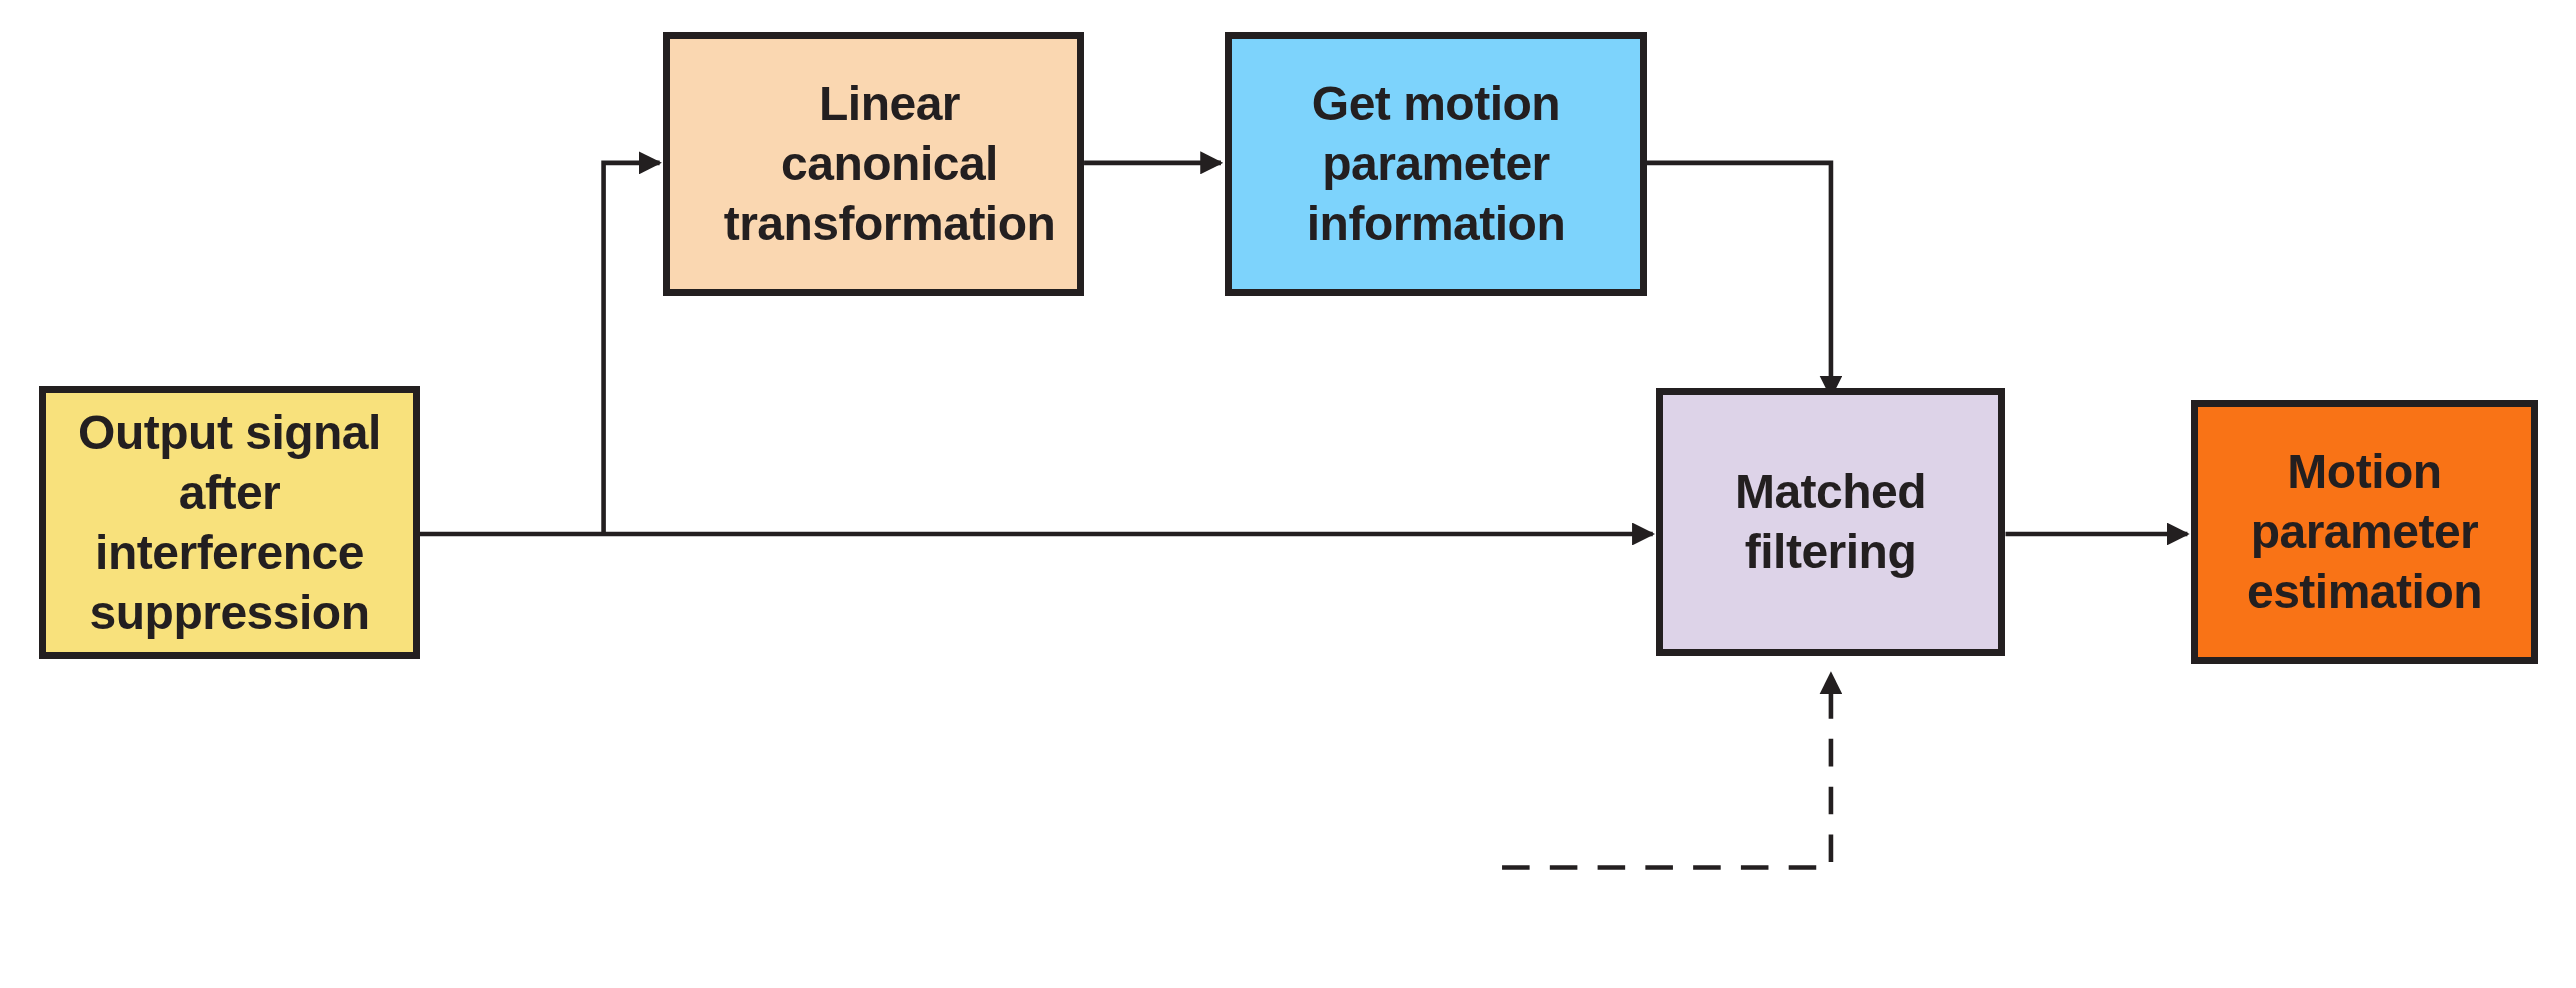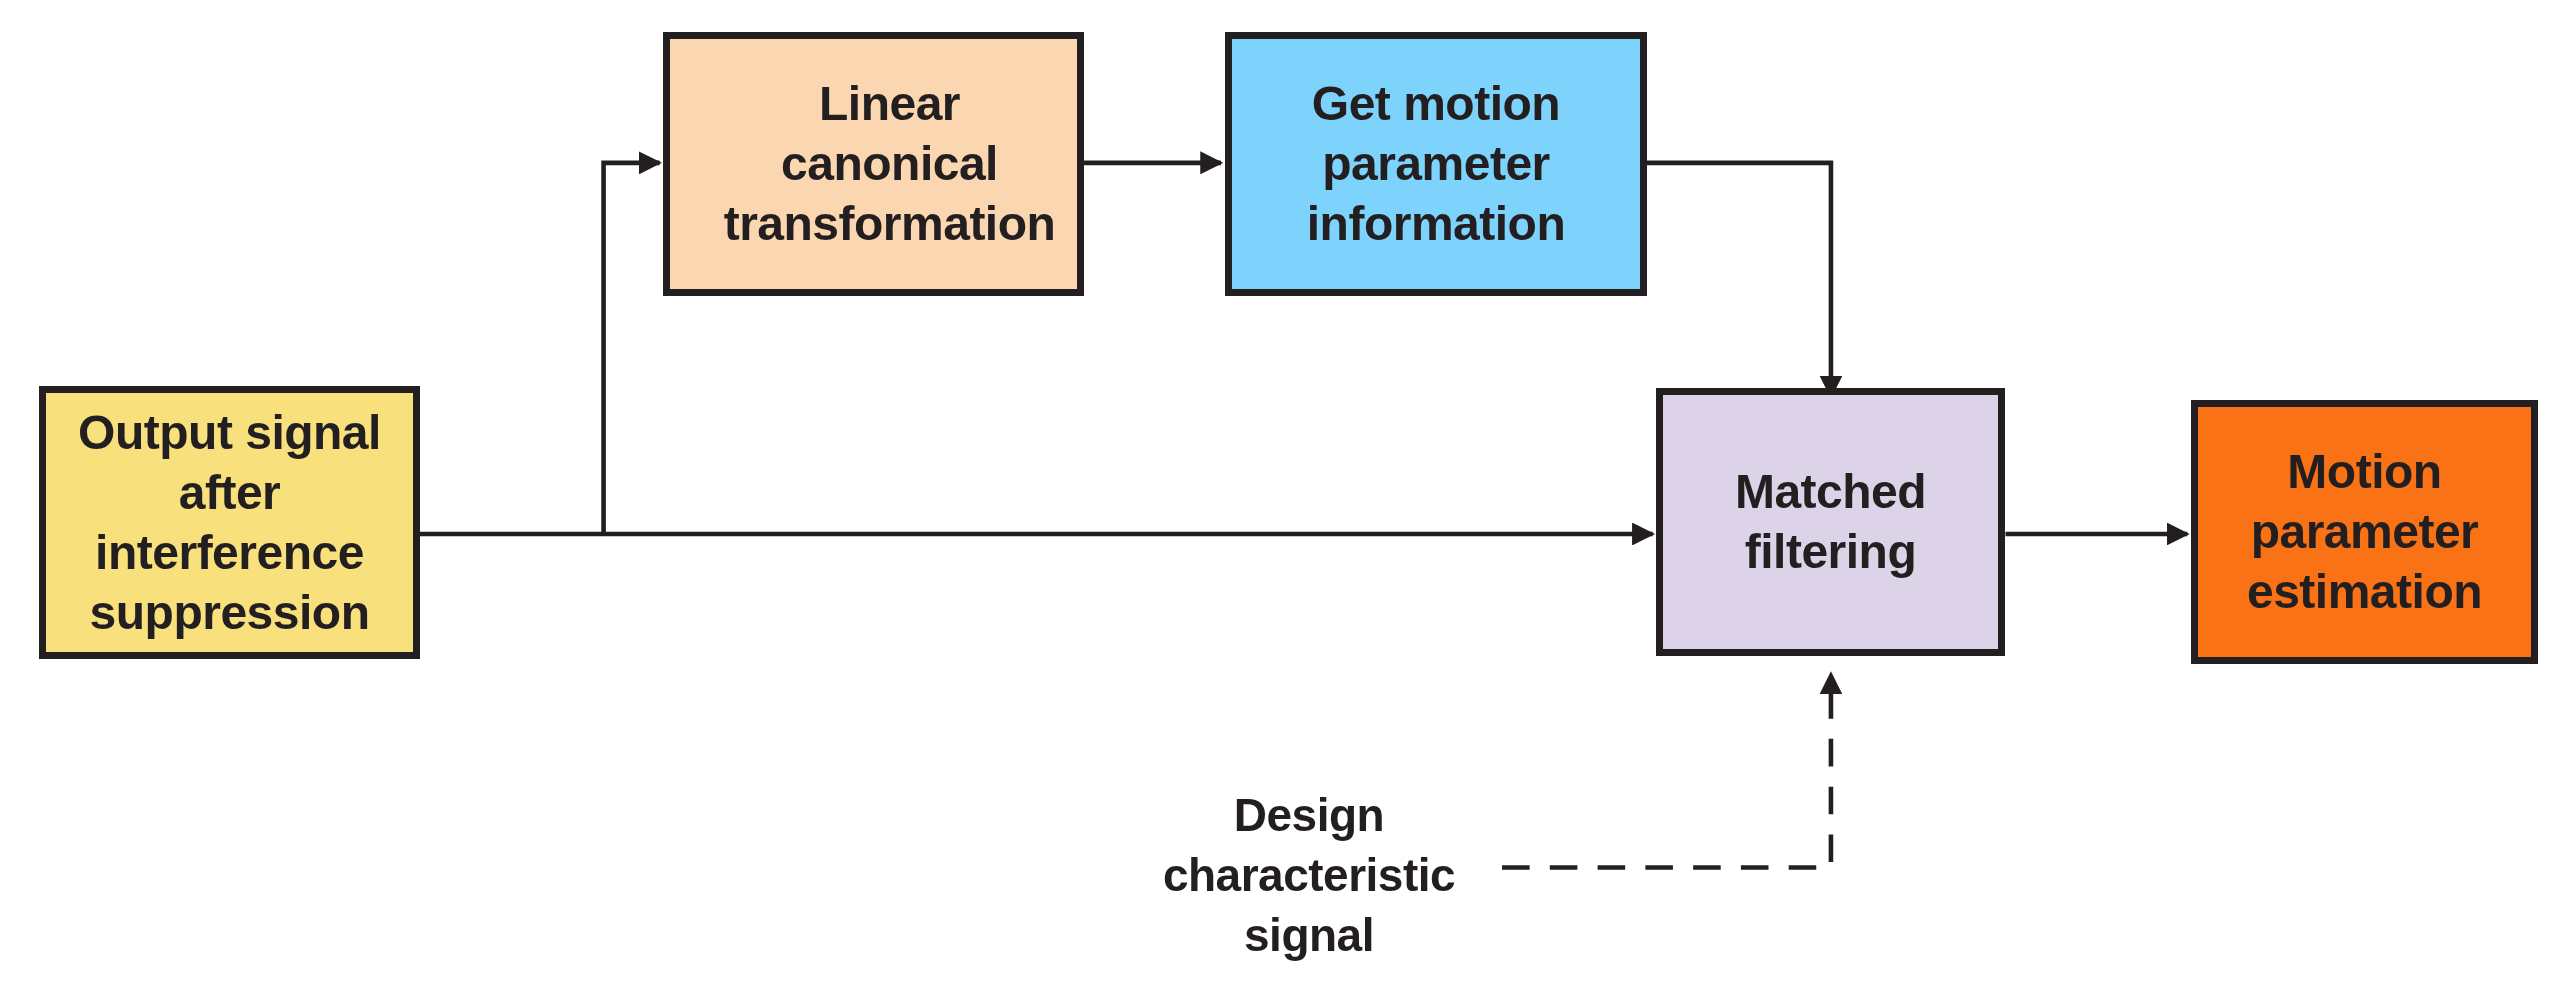--- a/index.html
+++ b/index.html
@@ -117,20 +117,15 @@
     <span class="node-label">Matched
 filtering</span>
   </div>
 
   <div class="node" id="node-motion-estimation" style="background-color: #f97316;">
     <span class="node-label">Motion
 parameter
 estimation</span>
   </div>
 
-  <div class="annotation" id="annotation-design">
-    <span class="annotation-label">Design
-characteristic
-signal</span>
-  </div>
 
 </div>
 
 
 </body></html>

